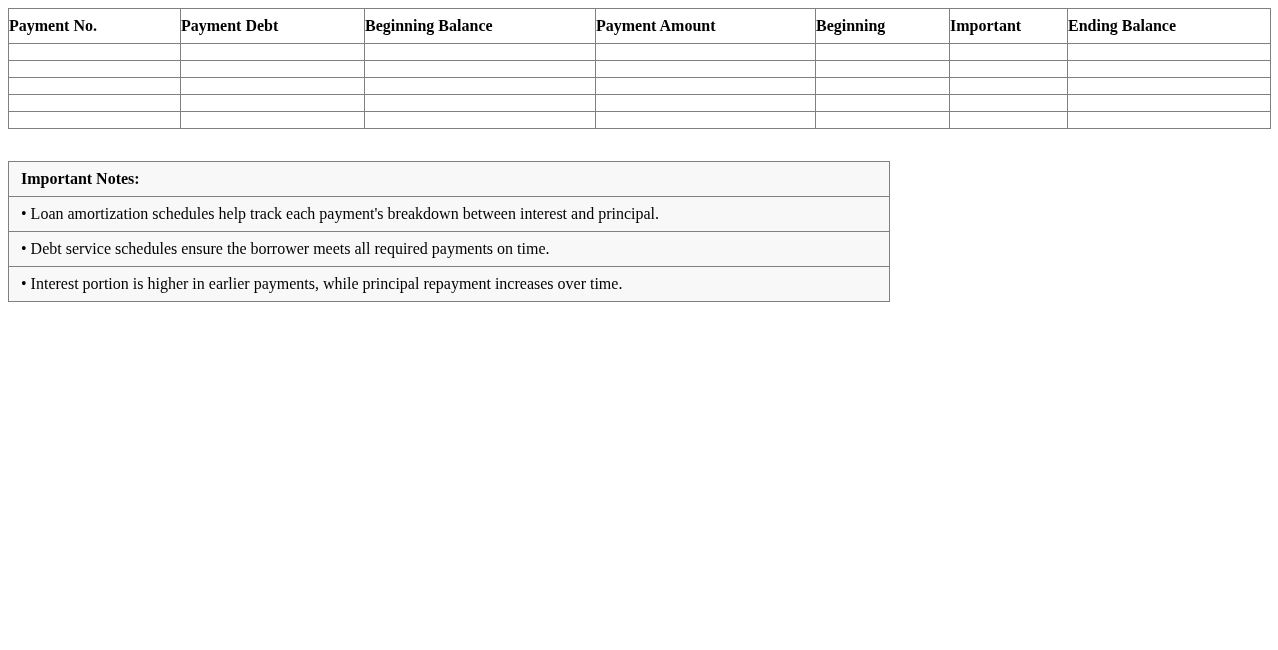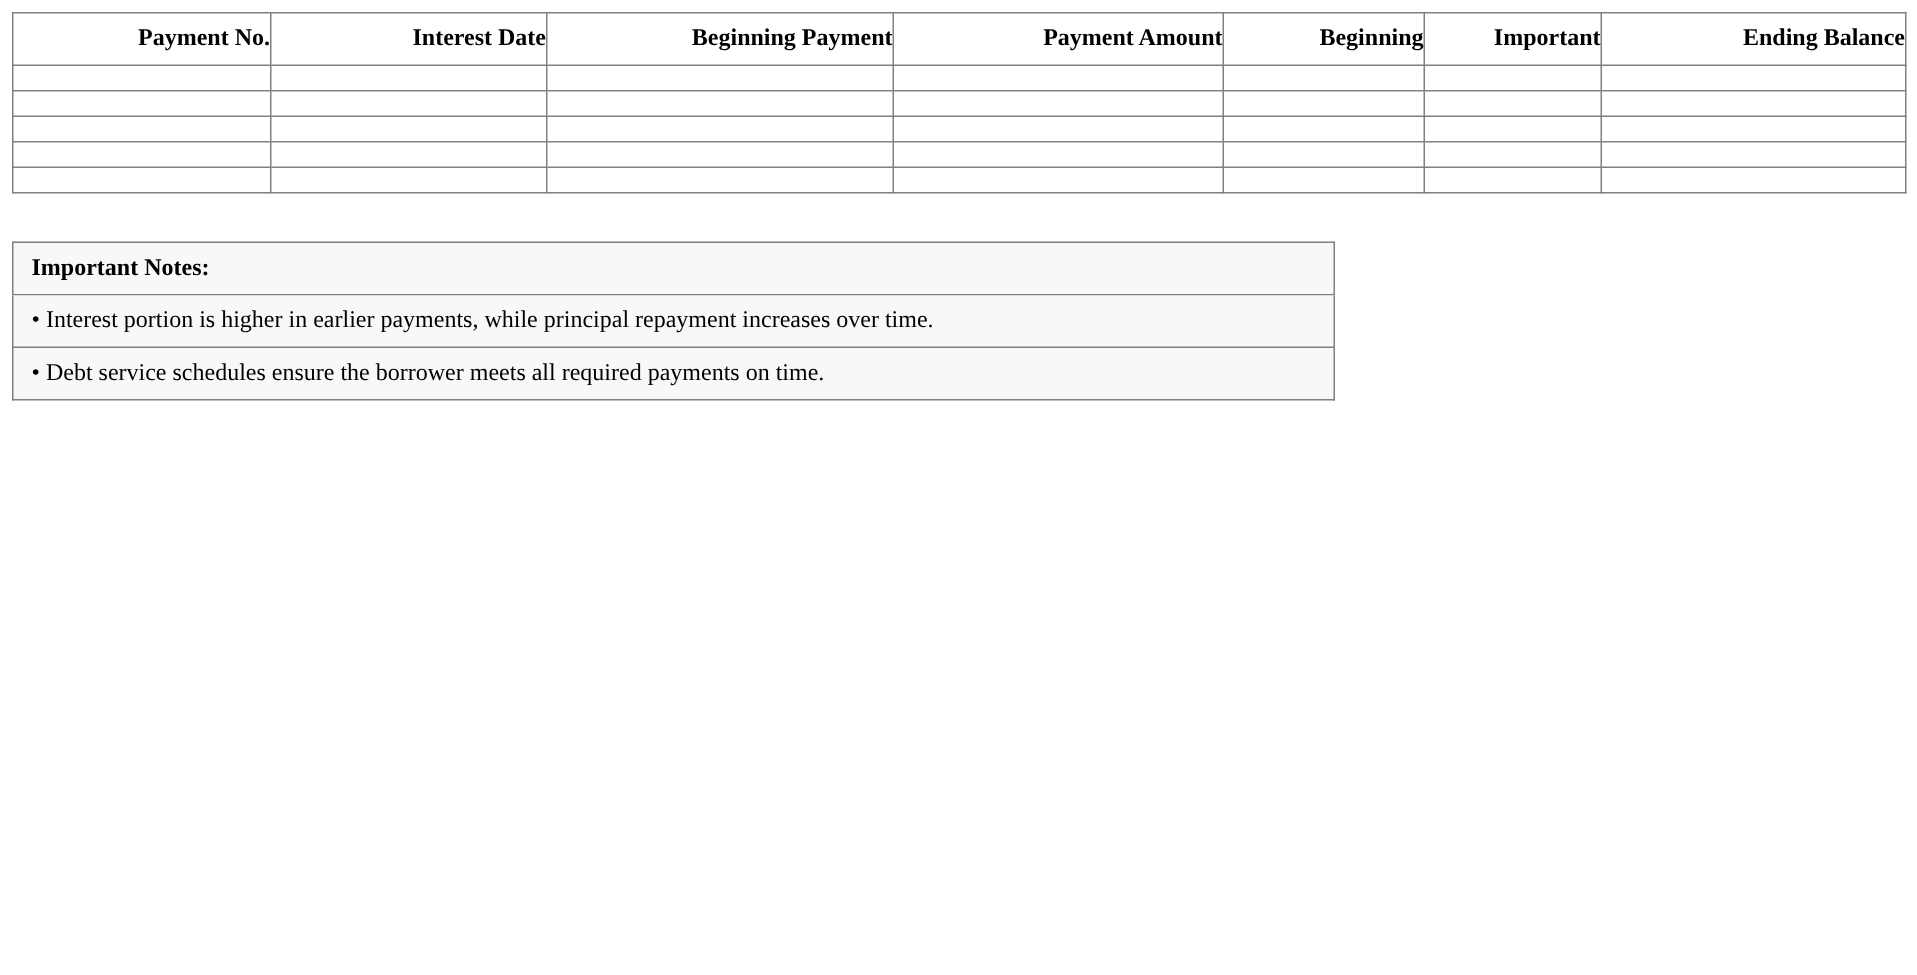--- a/index.html
+++ b/index.html
@@ -2,21 +2,21 @@
 <html><head>
 <meta charset="utf-8">
 <style>
   html, body { margin: 0; padding: 0; background: #ffffff; }
   body { width: 1278px; height: 650px; position: relative; font-family: "Liberation Serif", "DejaVu Serif", serif; color: #000; }
   table.sched {
     position: absolute; left: 8px; top: 8px;
     width: 1262px; border-collapse: collapse; table-layout: fixed;
   }
   table.sched th, table.sched td { border: 1px solid #808080; padding: 0; }
-  table.sched th { height: 34px; font-weight: bold; font-size: 16px; text-align: right; vertical-align: middle; margin-left: 40px; }
+  table.sched th { height: 34px; font-weight: bold; font-size: 16px; text-align: left; vertical-align: middle; margin-left: 40px; }
   table.sched td { height: 16px; }
   .notes {
     position: absolute; left: 8px; top: 161px;
     width: 882px; border-collapse: collapse;
   }
   .notes .row {
     box-sizing: border-box; height: 35px; border: 1px solid #808080; border-top: none;
     background: #f8f8f8; padding: 0 12px; font-size: 16px; line-height: 34px;
     white-space: nowrap;
   }
@@ -32,22 +32,22 @@
       <col style="width:184px">
       <col style="width:231px">
     <col style="width:220px">
       <col style="width:134px">
       <col style="width:118px">
       <col style="width:203px">
   </colgroup>
   <thead>
     <tr>
       <th>Payment No.</th>
-      <th>Interest Date</th>
-      <th>Beginning Payment</th>
+      <th>Payment Debt</th>
+      <th>Beginning Balance</th>
       <th>Payment Amount</th>
       <th>Beginning</th>
       <th>Important</th>
       <th>Ending Balance</th>
     </tr>
   </thead>
   <tbody>
     <tr>
       <td></td>
       <td></td>
@@ -91,15 +91,16 @@
       <td></td>
       <td></td>
       <td></td>
       <td></td>
     </tr>
   </tbody>
 </table>
 
 <div class="notes">
   <div class="row title">Important Notes:</div>
+  <div class="row">• Loan amortization schedules help track each payment's breakdown between interest and principal.</div>
+  <div class="row">• Debt service schedules ensure the borrower meets all required payments on time.</div>
   <div class="row">• Interest portion is higher in earlier payments, while principal repayment increases over time.</div>
-  <div class="row">• Debt service schedules ensure the borrower meets all required payments on time.</div>
 </div>
 
 </body></html>

